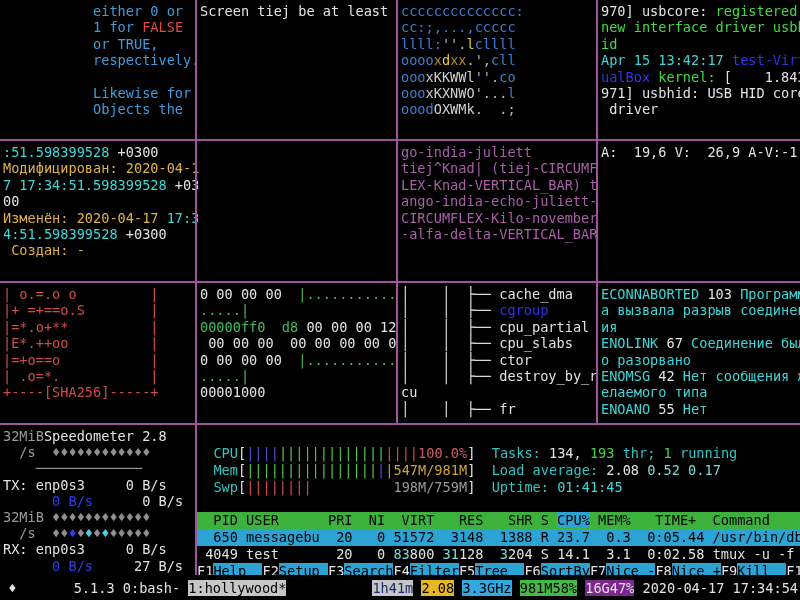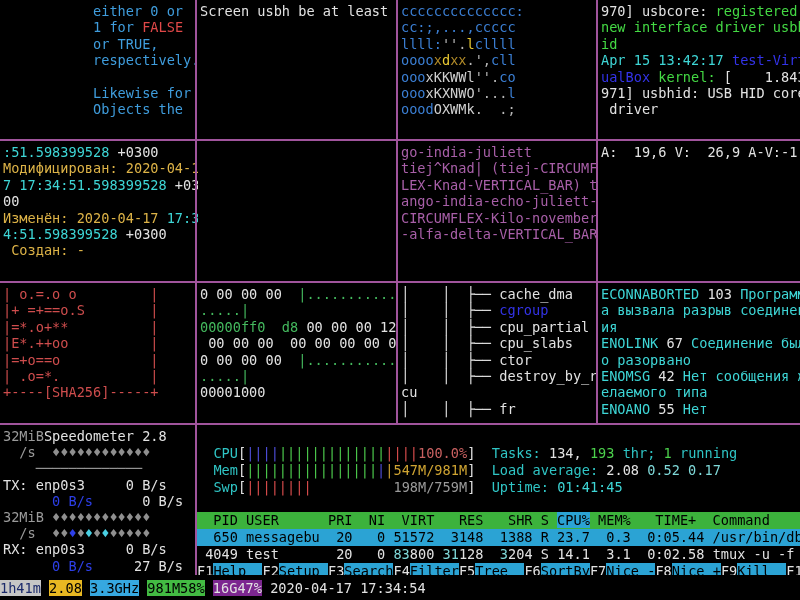--- a/index.html
+++ b/index.html
@@ -14,21 +14,21 @@
   #statusbar{position:absolute;left:0;top:575px;width:798px;height:25px;background:#000;
              display:flex;justify-content:space-between;align-items:center;
              white-space:pre;padding-right:2px;overflow:hidden;}
 </style>
 </head>
 <body>
 
 <div id="screen">
 
   <div class="pane" style="left:0;top:1px;width:195px;height:138px;"><div class="tl"><span style="color: rgb(63, 157, 221);">           either 0 or</span></div><div class="tl"><span style="color: rgb(63, 157, 221);">           1 for </span><span style="color: rgb(224, 72, 72);">FALSE</span></div><div class="tl"><span style="color: rgb(63, 157, 221);">           or TRUE,</span></div><div class="tl"><span style="color: rgb(63, 157, 221);">           respectively.</span></div><div class="tl"><span style="color: rgb(63, 157, 221);"></span></div><div class="tl"><span style="color: rgb(63, 157, 221);">           Likewise for</span></div><div class="tl"><span style="color: rgb(63, 157, 221);">           Objects the</span></div></div>
-  <div class="pane" style="left:197px;top:1px;width:199px;height:138px;"><div class="tl"><span style="color: rgb(226, 226, 226);">Screen usbh be at least</span></div></div>
+  <div class="pane" style="left:197px;top:1px;width:199px;height:138px;"><div class="tl"><span style="color: rgb(226, 226, 226);">Screen tiej be at least</span></div></div>
   <div class="pane" style="left:398px;top:1px;width:198px;height:138px;"><div class="tl"><span style="color: rgb(59, 127, 212);">cccccccccccccc:</span></div><div class="tl"><span style="color: rgb(59, 127, 212);">cc:;,...,ccccc</span></div><div class="tl"><span style="color: rgb(59, 127, 212);">llll:</span><span style="color: rgb(184, 184, 184);">''.</span><span style="color: rgb(232, 200, 50);">l</span><span style="color: rgb(59, 127, 212);">cllll</span></div><div class="tl"><span style="color: rgb(59, 127, 212);">oooo</span><span style="color: rgb(176, 138, 40);">x</span><span style="color: rgb(232, 200, 50);">d</span><span style="color: rgb(176, 138, 40);">xx</span><span style="color: rgb(184, 184, 184);">.',</span><span style="color: rgb(59, 127, 212);">cll</span></div><div class="tl"><span style="color: rgb(59, 127, 212);">ooo</span><span style="color: rgb(207, 207, 207);">xKKWWl</span><span style="color: rgb(184, 184, 184);">''.</span><span style="color: rgb(59, 127, 212);">co</span></div><div class="tl"><span style="color: rgb(59, 127, 212);">ooo</span><span style="color: rgb(207, 207, 207);">xKXNWO</span><span style="color: rgb(184, 184, 184);">'...</span><span style="color: rgb(59, 127, 212);">l</span></div><div class="tl"><span style="color: rgb(59, 127, 212);">ooo</span><span style="color: rgb(59, 127, 212);">d</span><span style="color: rgb(207, 207, 207);">OXWMk</span><span style="color: rgb(184, 184, 184);">.  .;</span></div></div>
   <div class="pane" style="left:598px;top:1px;width:202px;height:138px;"><div class="tl"><span style="color: rgb(226, 226, 226);">970] usbcore: </span><span style="color: rgb(68, 217, 68);">registered</span></div><div class="tl"><span style="color: rgb(68, 217, 68);">new interface driver usbh</span></div><div class="tl"><span style="color: rgb(68, 217, 68);">id</span></div><div class="tl"><span style="color: rgb(62, 214, 214);">Apr 15 13:42:17 </span><span style="color: rgb(51, 51, 232);">test-Virt</span></div><div class="tl"><span style="color: rgb(51, 51, 232);">ualBox</span><span style="color: rgb(226, 226, 226);"> </span><span style="color: rgb(68, 217, 68);">kernel:</span><span style="color: rgb(226, 226, 226);"> [    1.843</span></div><div class="tl"><span style="color: rgb(226, 226, 226);">971] usbhid: USB HID core</span></div><div class="tl"><span style="color: rgb(226, 226, 226);"> driver</span></div></div>
 
   <div class="pane" style="left:0;top:142px;width:195px;height:138px;"><div class="tl"><span style="color: rgb(62, 214, 214);">:51.598399528</span><span style="color: rgb(226, 226, 226);"> +0300</span></div><div class="tl"><span style="color: rgb(221, 179, 71);">Модифицирован: 2020-04-1</span></div><div class="tl"><span style="color: rgb(62, 214, 214);">7 17:34:51.598399528</span><span style="color: rgb(226, 226, 226);"> +03</span></div><div class="tl"><span style="color: rgb(226, 226, 226);">00</span></div><div class="tl"><span style="color: rgb(221, 179, 71);">Изменён: 2020-04-17</span><span style="color: rgb(62, 214, 214);"> 17:3</span></div><div class="tl"><span style="color: rgb(62, 214, 214);">4:51.598399528</span><span style="color: rgb(226, 226, 226);"> +0300</span></div><div class="tl"><span style="color: rgb(221, 179, 71);"> Создан: -</span></div></div>
   <div class="pane" style="left:197px;top:142px;width:199px;height:138px;"></div>
   <div class="pane" style="left:398px;top:142px;width:198px;height:138px;"><div class="tl"><span style="color: rgb(168, 95, 168);">go-india-juliett</span></div><div class="tl"><span style="color: rgb(168, 95, 168);">tiej^Knad| (tiej-CIRCUMF</span></div><div class="tl"><span style="color: rgb(168, 95, 168);">LEX-Knad-VERTICAL_BAR) t</span></div><div class="tl"><span style="color: rgb(168, 95, 168);">ango-india-echo-juliett-</span></div><div class="tl"><span style="color: rgb(168, 95, 168);">CIRCUMFLEX-Kilo-november</span></div><div class="tl"><span style="color: rgb(168, 95, 168);">-alfa-delta-VERTICAL_BAR</span></div></div>
   <div class="pane" style="left:598px;top:142px;width:202px;height:138px;"><div class="tl"><span style="color: rgb(226, 226, 226);">A:  19,6 V:  26,9 A-V:-1</span></div></div>
 
   <div class="pane" style="left:0;top:284px;width:195px;height:138px;"><div class="tl"><span style="color: rgb(207, 77, 77);">| o.=.o o         |</span></div><div class="tl"><span style="color: rgb(207, 77, 77);">|+ =+==o.S        |</span></div><div class="tl"><span style="color: rgb(207, 77, 77);">|=*.o+**          |</span></div><div class="tl"><span style="color: rgb(207, 77, 77);">|E*.++oo          |</span></div><div class="tl"><span style="color: rgb(207, 77, 77);">|=+o==o           |</span></div><div class="tl"><span style="color: rgb(207, 77, 77);">| .o=*.           |</span></div><div class="tl"><span style="color: rgb(207, 77, 77);">+----[SHA256]-----+</span></div></div>
   <div class="pane" style="left:197px;top:284px;width:199px;height:138px;"><div class="tl"><span style="color: rgb(226, 226, 226);">0 00 00 00  </span><span style="color: rgb(68, 185, 94);">|...........</span></div><div class="tl"><span style="color: rgb(68, 185, 94);">.....|</span></div><div class="tl"><span style="color: rgb(68, 185, 94);">00000ff0</span><span style="color: rgb(226, 226, 226);">  </span><span style="color: rgb(68, 185, 94);">d8</span><span style="color: rgb(226, 226, 226);"> 00 00 00 12</span></div><div class="tl"><span style="color: rgb(226, 226, 226);"> 00 00 00  00 00 00 00 0</span></div><div class="tl"><span style="color: rgb(226, 226, 226);">0 00 00 00  </span><span style="color: rgb(68, 185, 94);">|...........</span></div><div class="tl"><span style="color: rgb(68, 185, 94);">.....|</span></div><div class="tl"><span style="color: rgb(226, 226, 226);">00001000</span></div></div>
@@ -40,16 +40,17 @@
 
   <div class="hb" style="left:0;top:139px;width:800px;height:2px;"></div>
   <div class="hb" style="left:0;top:281px;width:800px;height:2px;"></div>
   <div class="hb" style="left:0;top:423px;width:800px;height:2px;"></div>
   <div class="vb" style="left:195px;top:0;width:2px;height:423px;"></div>
   <div class="vb" style="left:396px;top:0;width:2px;height:423px;"></div>
   <div class="vb" style="left:596px;top:0;width:2px;height:423px;"></div>
   <div class="vb" style="left:195px;top:425px;width:2px;height:150px;"></div>
 
   <div id="statusbar">
+    <span><span style="color: rgb(226, 226, 226);"> ♦</span><span style="color: rgb(226, 226, 226);">       </span><span style="color: rgb(226, 226, 226);">5.1.3 </span><span style="color: rgb(226, 226, 226);">0:bash- </span><span style="color: rgb(0, 0, 0); background: rgb(198, 198, 198);">1:hollywood*</span></span>
     <span><span style="color: rgb(27, 42, 107); background: rgb(198, 198, 198);">1h41m</span><span style="color: rgb(226, 226, 226);"> </span><span style="color: rgb(0, 0, 0); background: rgb(232, 184, 34);">2.08</span><span style="color: rgb(226, 226, 226);"> </span><span style="color: rgb(0, 0, 0); background: rgb(54, 168, 224);">3.3GHz</span><span style="color: rgb(226, 226, 226);"> </span><span style="color: rgb(0, 0, 0); background: rgb(67, 187, 67);">981M58%</span><span style="color: rgb(226, 226, 226);"> </span><span style="color: rgb(226, 226, 226); background: rgb(124, 39, 144);">16G47%</span><span style="color: rgb(226, 226, 226);"> </span><span style="color: rgb(226, 226, 226);">2020-04-17 17:34:54</span></span>
   </div>
 
 </div>
 
 </body></html>

